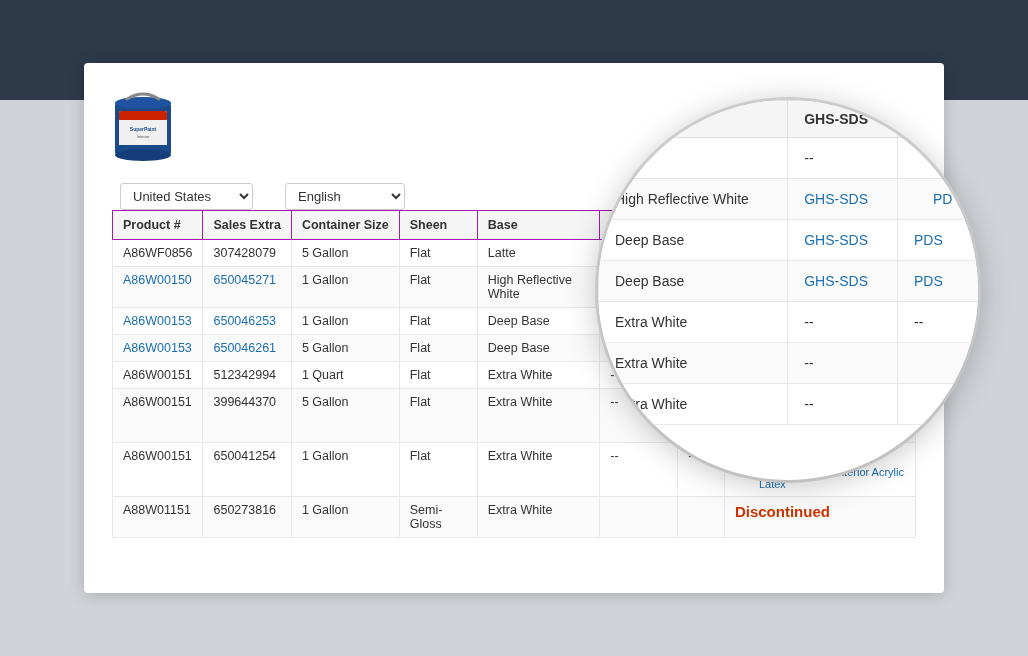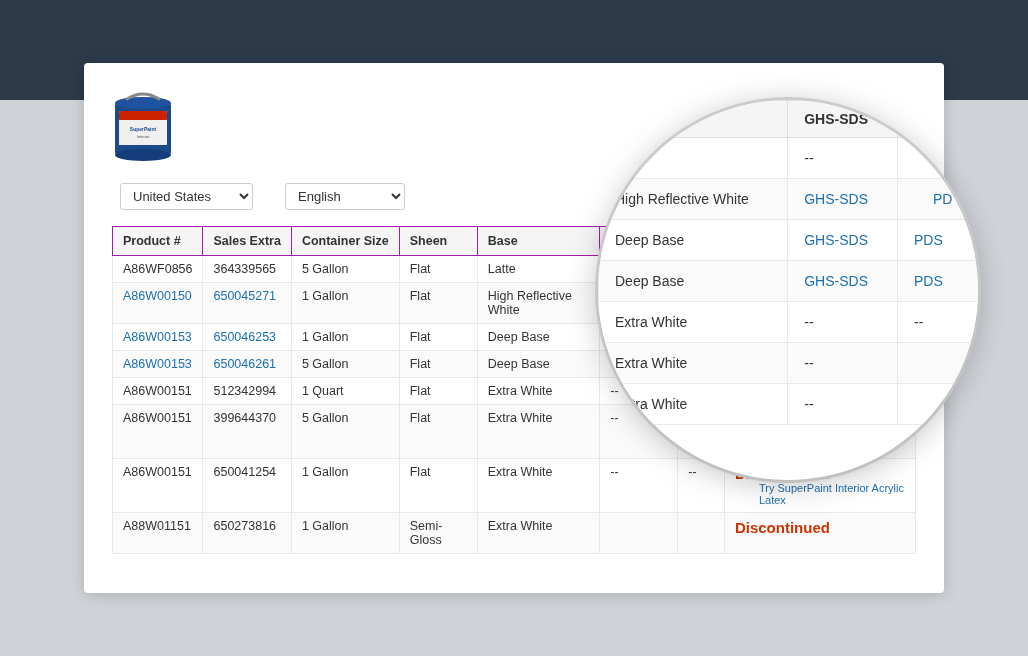--- a/index.html
+++ b/index.html
@@ -58,21 +58,21 @@
       font-size: 12px;
       color: #444;
       margin-bottom: 14px;
       line-height: 1.5;
     }
 
     .filters-row {
       display: flex;
       align-items: flex-start;
       gap: 24px;
-      margin-bottom: 16px;
+      margin-bottom: 0;
     }
 
     .filter-group {
       display: flex;
       align-items: center;
       gap: 8px;
     }
 
     .filter-label {
       font-size: 13px;
@@ -264,21 +264,21 @@
           <th>PDS</th>
           <th></th>
         </tr>
       </thead>
       <tbody id="table-body">
       <tr>
     <td>
       A86WF0856
     </td>
     <td>
-      364339565
+      307428079
     </td>
     <td>5 Gallon</td>
     <td>Flat</td>
     <td>Latte</td>
     <td>
       
     </td>
     <td></td>
     <td>
       

